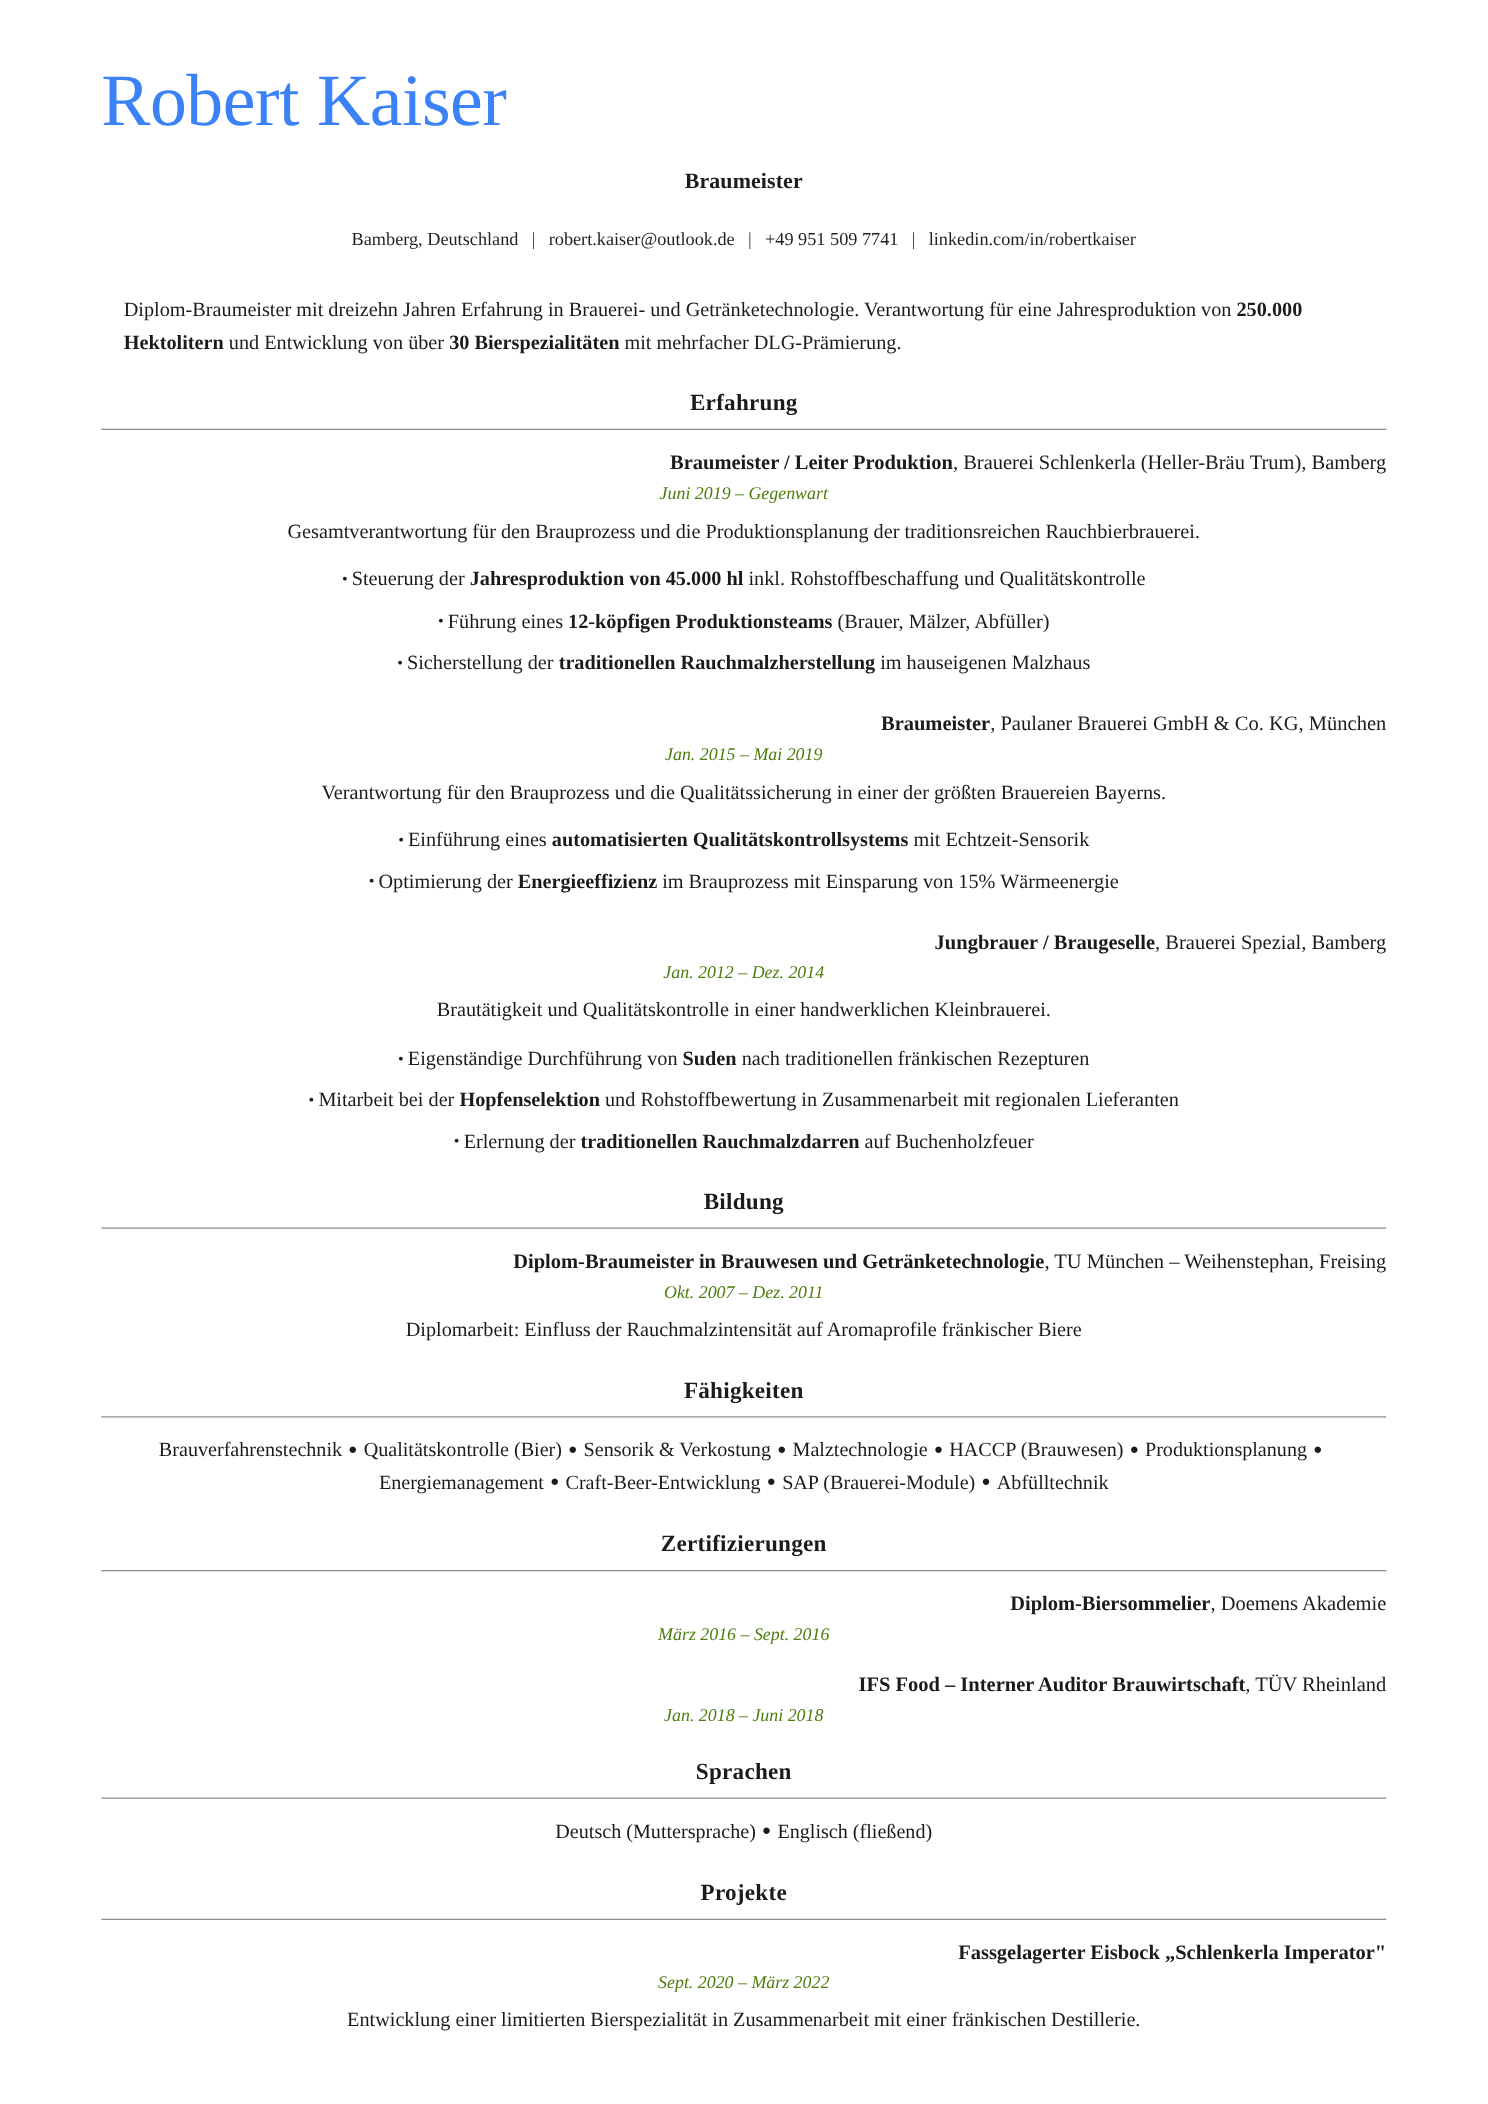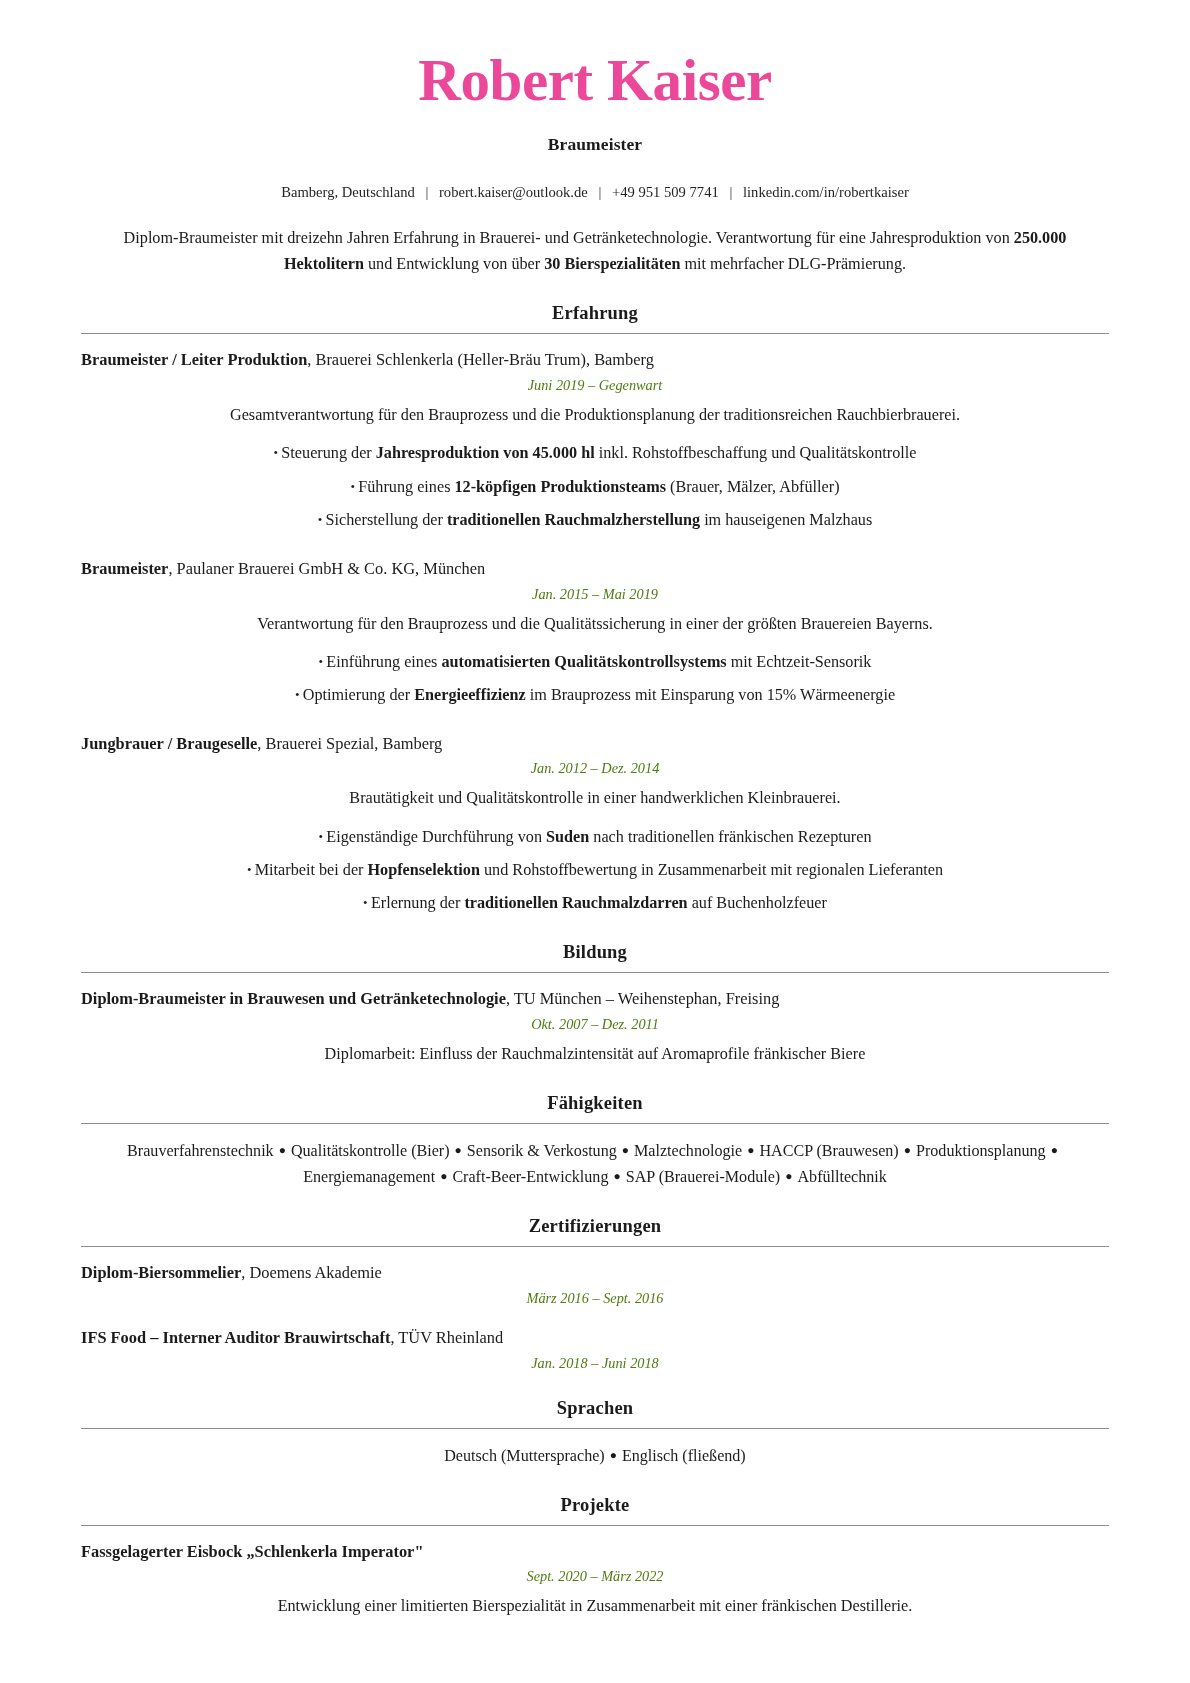--- a/index.html
+++ b/index.html
@@ -21,51 +21,50 @@
     padding: 42px 46px 40px 46px;
     background: #ffffff;
   }
   .sheet {
     width: 1028px;
     margin: 0 auto;
   }
 
   
   .name {
-    text-align: center;
+    text-align: left;
     font-size: 59px;
-    font-weight: bold;
+    font-weight: normal;
     letter-spacing: -0.4px;
     line-height: 1.05;
     margin: 8px 0 0 0;
-    color: #ec4899;
+    color: #3b82f6;
   }
   .headline {
     text-align: center;
     font-size: 17.5px;
     font-weight: bold;
     margin-top: 22px;
     letter-spacing: 0.1px;
   }
   .contact {
     text-align: center;
     font-size: 14.6px;
     margin-top: 29px;
     color: #1f1f1f;
   }
   .contact .sep {
     display: inline-block;
     padding: 0 7px;
     color: #3a3a3a;
   }
   .summary {
-    text-align: center;
     font-size: 16.2px;
     line-height: 1.62;
-    margin-top: 24px;
+    margin-top: 34px;
     padding: 0 18px;
   }
 
   
   .section {
     margin-top: 26px;
   }
   .section-title {
     text-align: center;
     font-size: 18.5px;
@@ -81,21 +80,21 @@
   }
 
   
   .entry {
     margin-bottom: 8px;
   }
   .entry + .entry {
     margin-top: 24px;
   }
   .entry-head {
-    text-align: left;
+    text-align: right;
     font-size: 16.4px;
     line-height: 1.45;
   }
   .entry-head b {
     font-weight: bold;
   }
   .entry-date {
     text-align: center;
     font-size: 14.3px;
     font-style: italic;

